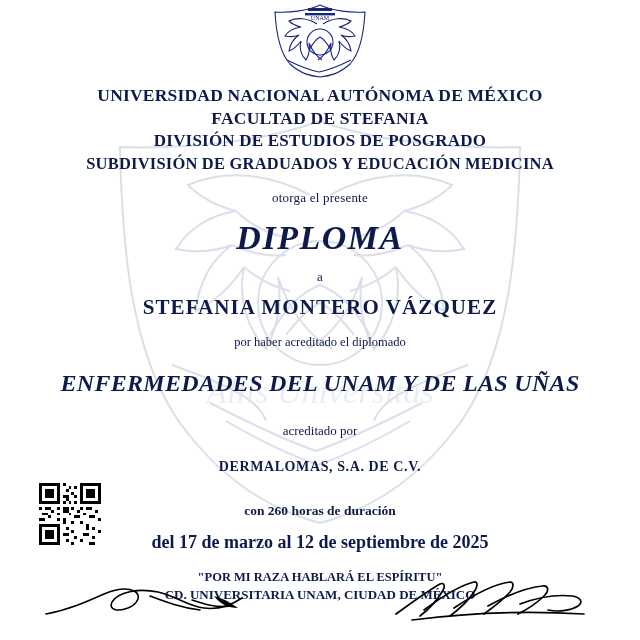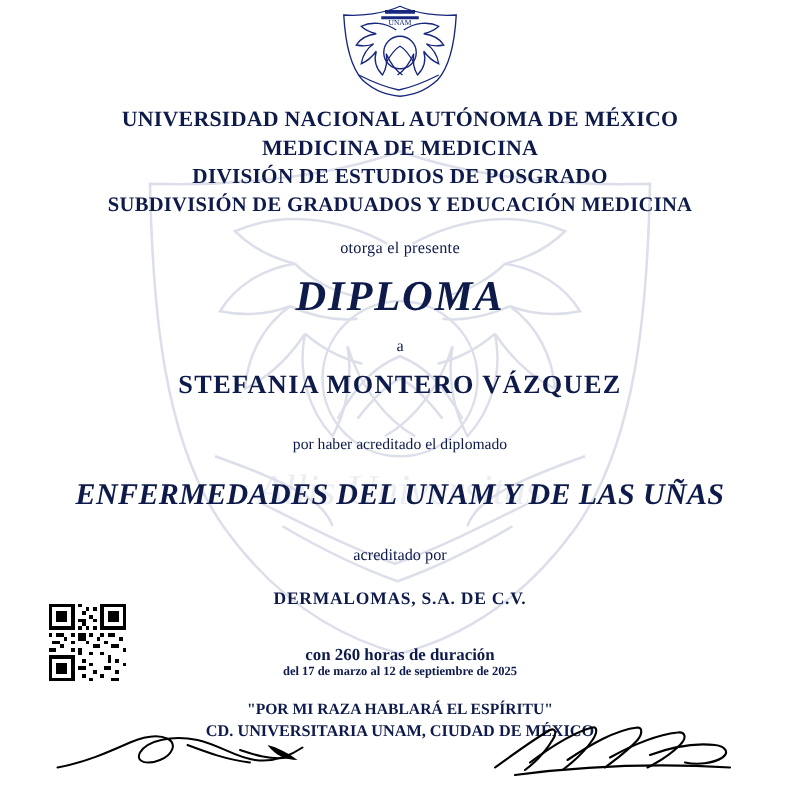--- a/index.html
+++ b/index.html
@@ -80,21 +80,21 @@
     margin-top: 12px;
   }
   .recipient {
     font-size: 21px;
     font-weight: bold;
     letter-spacing: 1.1px;
     margin-top: 10px;
   }
   .acreditado {
     font-size: 12.5px;
-    margin-top: 28px;
+    margin-top: 15px;
   }
   .course {
     font-size: 24px;
     font-weight: bold;
     font-style: italic;
     letter-spacing: 0.3px;
     margin-top: 20px;
   }
   .organizado {
     font-size: 13px;
@@ -105,22 +105,23 @@
     font-weight: bold;
     letter-spacing: 0.6px;
     margin-top: 20px;
   }
   .hours {
     font-size: 13.5px;
     font-weight: bold;
     margin-top: 28px;
   }
   .dates {
-    font-size: 10px;
-    font-weight: bold;
+    font-size: 18px;
+    font-weight: bold;
+    margin-top: 13px;
   }
   .motto {
     font-size: 12.5px;
     font-weight: bold;
     margin-top: 16px;
     line-height: 1.35;
   }
   .place {
     font-size: 13px;
     font-weight: bold;
@@ -206,21 +207,21 @@
       <g fill="#17277d">
         <path d="M47 6 h24 v3 h-24 z"></path>
         <path d="M44 11 h30 v2.4 h-30 z"></path>
       </g>
       <text x="59" y="18" font-family="'Liberation Serif', serif" font-size="6" fill="#17277d" text-anchor="middle">UNAM</text>
     </svg>
   </div>
 
   <div class="content">
     <div class="inst-line inst-1">UNIVERSIDAD NACIONAL AUTÓNOMA DE MÉXICO</div>
-    <div class="inst-line inst-2">MEDICINA DE MEDICINA</div>
+    <div class="inst-line inst-2">FACULTAD DE STEFANIA</div>
     <div class="inst-line inst-3">DIVISIÓN DE ESTUDIOS DE POSGRADO</div>
     <div class="inst-line inst-4">SUBDIVISIÓN DE GRADUADOS Y EDUCACIÓN MEDICINA</div>
 
     <div class="otorga">otorga el presente</div>
     <div class="diploma-word">DIPLOMA</div>
     <div class="a-word">a</div>
     <div class="recipient">STEFANIA MONTERO  VÁZQUEZ</div>
     <div class="acreditado">por haber acreditado el diplomado</div>
     <div class="course">ENFERMEDADES DEL UNAM Y DE LAS UÑAS</div>
     <div class="organizado">acreditado por</div>

